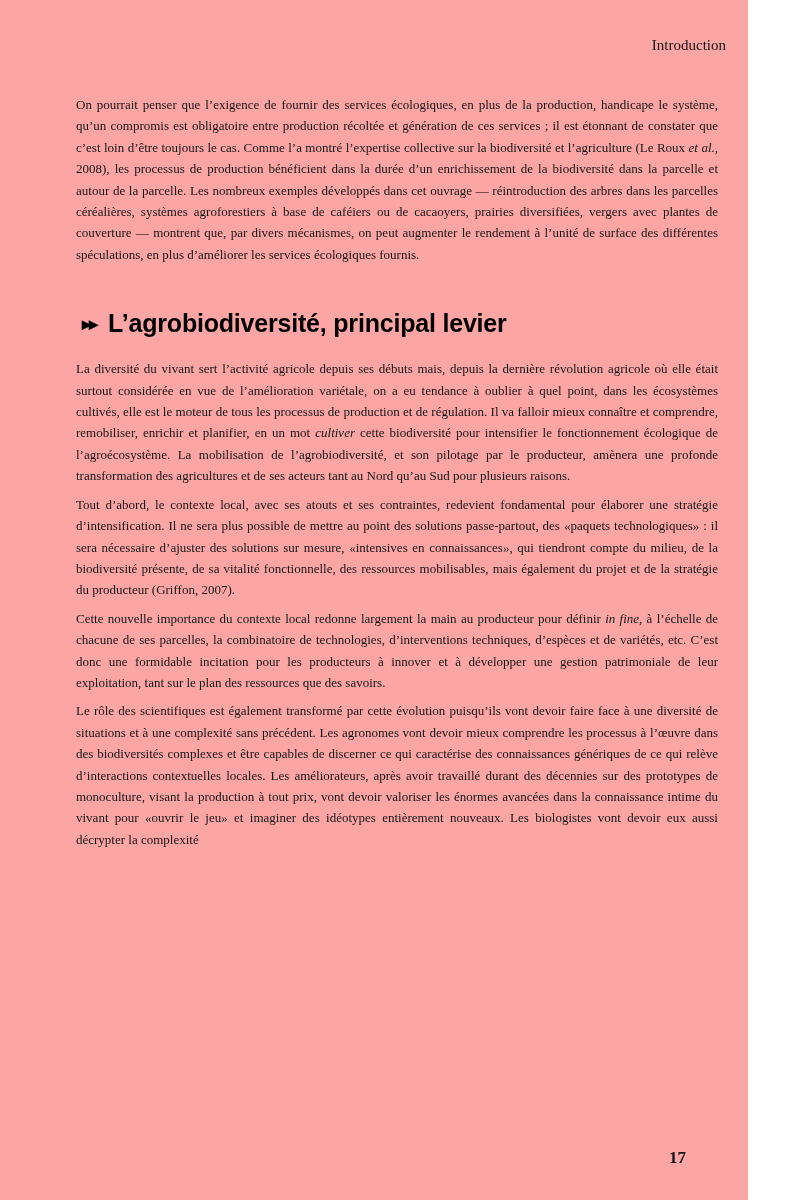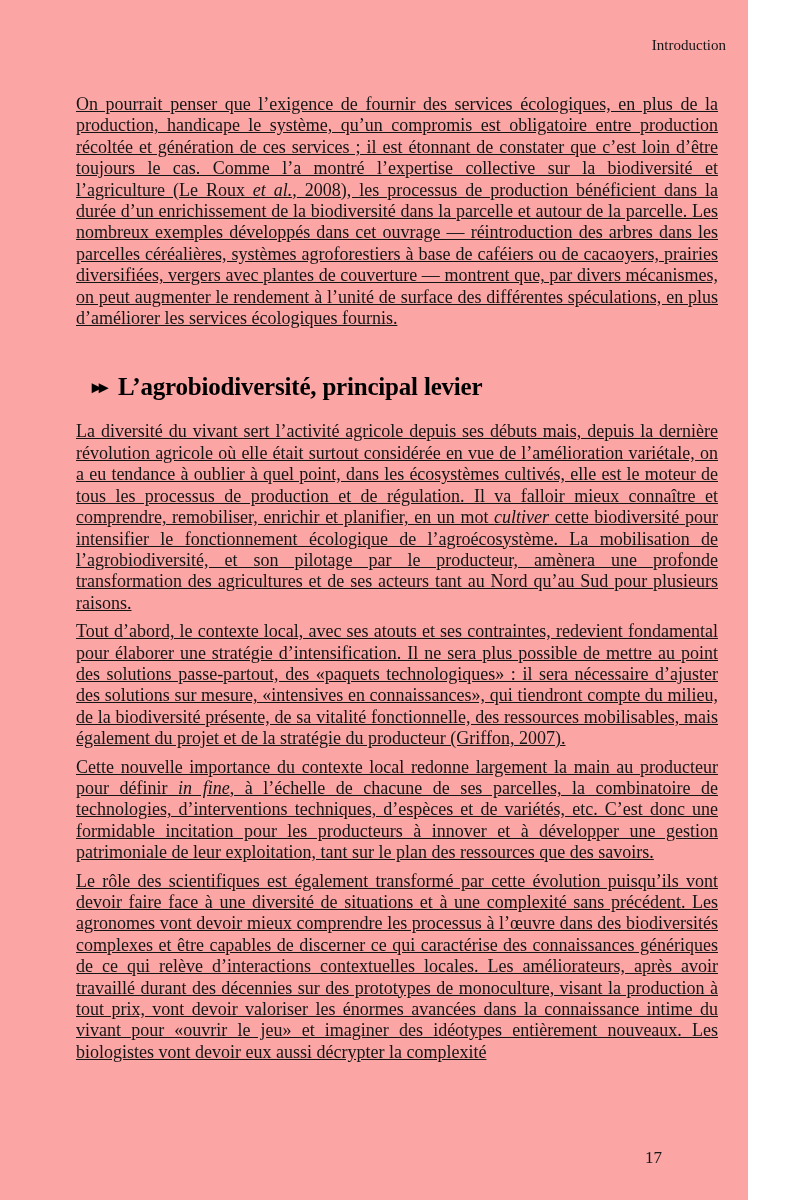--- a/index.html
+++ b/index.html
@@ -19,52 +19,51 @@
     width: 650px;
   }
   .running-header {
     text-align: right;
     font-size: 15px;
     line-height: 18px;
     margin: 0 0 40px 0;
     color: #151515;
   }
   .para {
-    font-size: 18px;
+    font-size: 13px;
     line-height: 21.4px;
     text-align: justify;
     margin: 0 8px 7px 0;
     -webkit-hyphens: auto;
     hyphens: auto;
-    text-decoration: underline;
   }
   .para .it { font-style: italic; }
   .heading {
-    font-family: Liberation Serif, serif;
+    font-family: Liberation Sans, sans-serif;
     font-weight: bold;
     font-size: 25px;
     line-height: 32px;
     letter-spacing: -0.2px;
     color: #000000;
-    margin: 42px 0 16px 16px;
+    margin: 42px 0 16px 6px;
   }
   .marker {
     display: inline-block;
     font-size: 0.72em;
     letter-spacing: -2px;
     margin-right: 12px;
     position: relative;
     top: -2px;
   }
   .page-number {
     position: absolute;
-    right: 86px;
+    right: 62px;
     bottom: 32px;
     font-size: 17px;
-    font-weight: normal;
+    font-weight: bold;
     color: #151515;
   }
 </style>
 </head>
 <body>
 
 <div class="page">
   <div class="content">
 
     <div class="running-header">Introduction</div>

